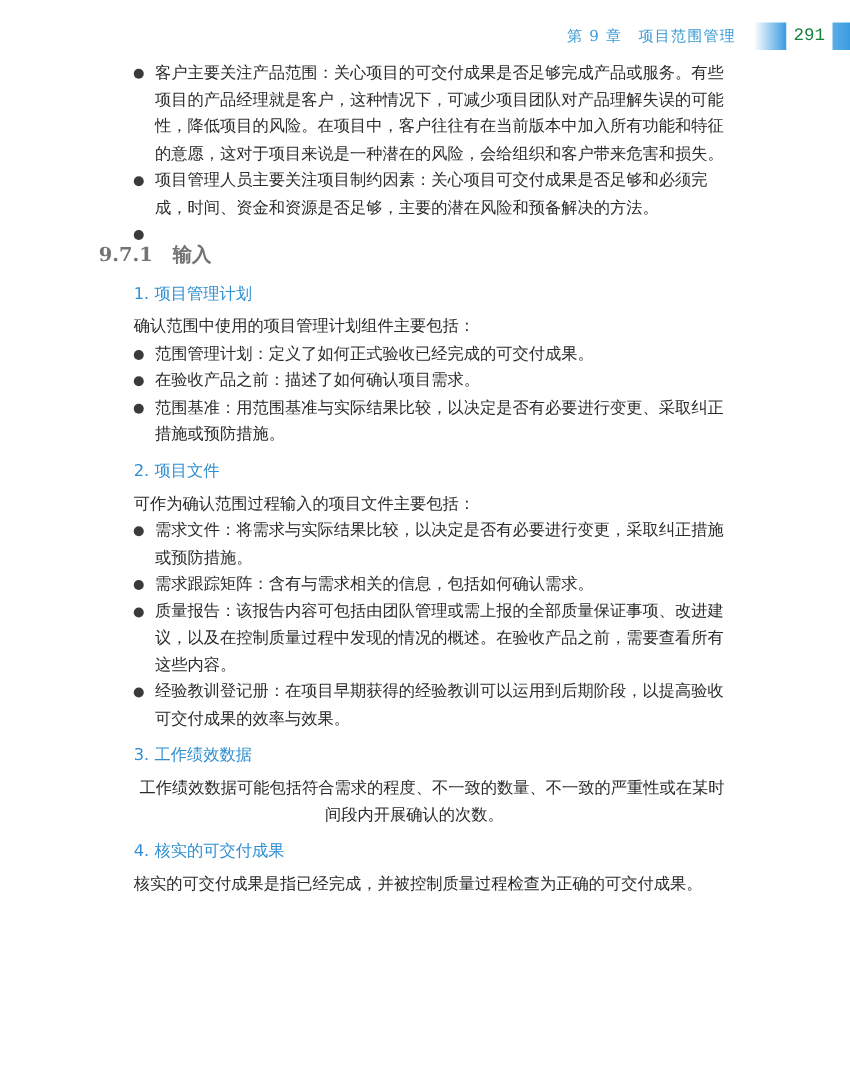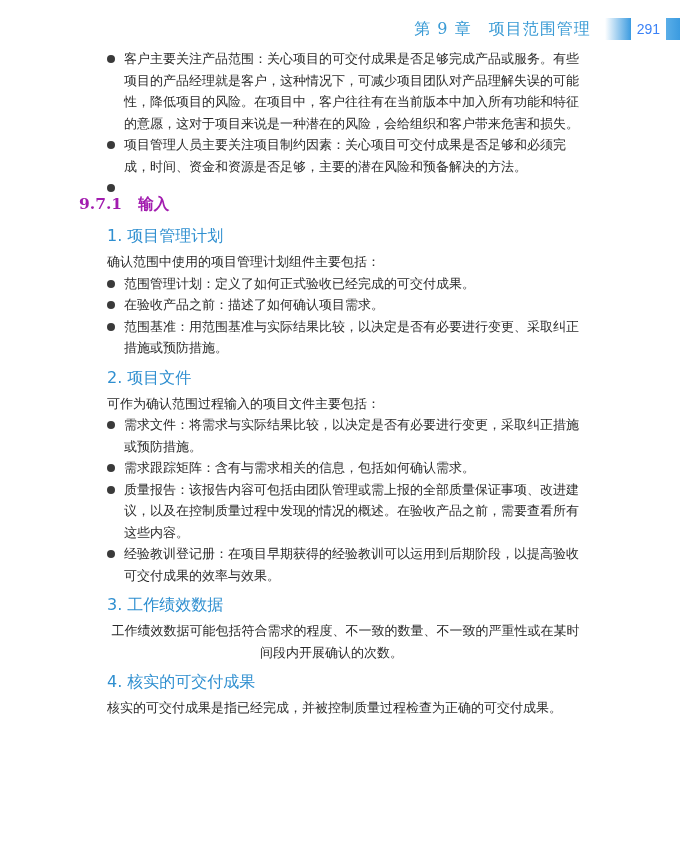--- a/index.html
+++ b/index.html
@@ -1,41 +1,41 @@
 <!DOCTYPE html>
 <html><head>
   <meta charset="utf-8">
   <style>
     html, body { margin: 0; padding: 0; }
     body {
       width: 680px; height: 858px; background: #ffffff; position: relative; overflow: hidden;
       font-family: "DejaVu Serif", "Liberation Serif", serif; color: #2b2b2b;
     }
     .header { position: absolute; top: 18px; right: 0; height: 22px; display: flex; align-items: center; }
-    .header-chapter { font-size: 16px; color: #3a9bd5; letter-spacing: 1px; margin-right: 14px; }
+    .header-chapter { font-size: 12px; color: #3a9bd5; letter-spacing: 1px; margin-right: 14px; }
     .header-tab { width: 26px; height: 22px; background: linear-gradient(to right, #ffffff, #3b9be0); }
-    .header-page { font-size: 14px; color: #3b82f6; padding: 0 6px; font-family: Liberation Sans, sans-serif; text-align: right; }
+    .header-page { font-size: 14px; color: #15803d; padding: 0 6px; font-family: Liberation Mono, monospace; text-align: right; }
     .header-tab-right { width: 14px; height: 22px; background: linear-gradient(to right, #5aaee8, #3b9be0); }
 
     .content { position: absolute; left: 0; top: 48px; width: 624px; }
     .bullet-list { margin: 0; padding: 0; list-style: none; }
     .bullet {
       position: relative; padding-left: 124px; padding-right: 40px;
       font-size: 13px; line-height: 21.5px;
     }
     .bullet .dot {
       position: absolute; left: 107px; top: 7px; width: 8px; height: 8px; border-radius: 50%; background: #3a3a3a;
     }
     .section-heading {
-      margin: 14px 0 0 79px; font-size: 15.5px; font-weight: bold; color: #a21caf; line-height: 26px;
+      margin: 14px 0 0 79px; font-size: 15.5px; font-weight: bold; color: #737373; line-height: 26px;
     }
     .section-heading .num { margin-right: 16px; }
     .sub-heading {
       margin: 9px 0 5px 107px; font-family: "DejaVu Sans", "Liberation Sans", sans-serif;
-      font-size: 16px; color: #2f8fd0; line-height: 20px;
+      font-size: 13px; color: #2f8fd0; line-height: 20px;
     }
     .para {
       padding-left: 107px; padding-right: 52px; font-size: 13px; line-height: 21.5px;
     }
     .para-indent {
       padding-left: 79px; padding-right: 40px; font-size: 13px; line-height: 21.5px; text-indent: 28px; text-align: center;
     }
   </style>
 </head>
 <body>

